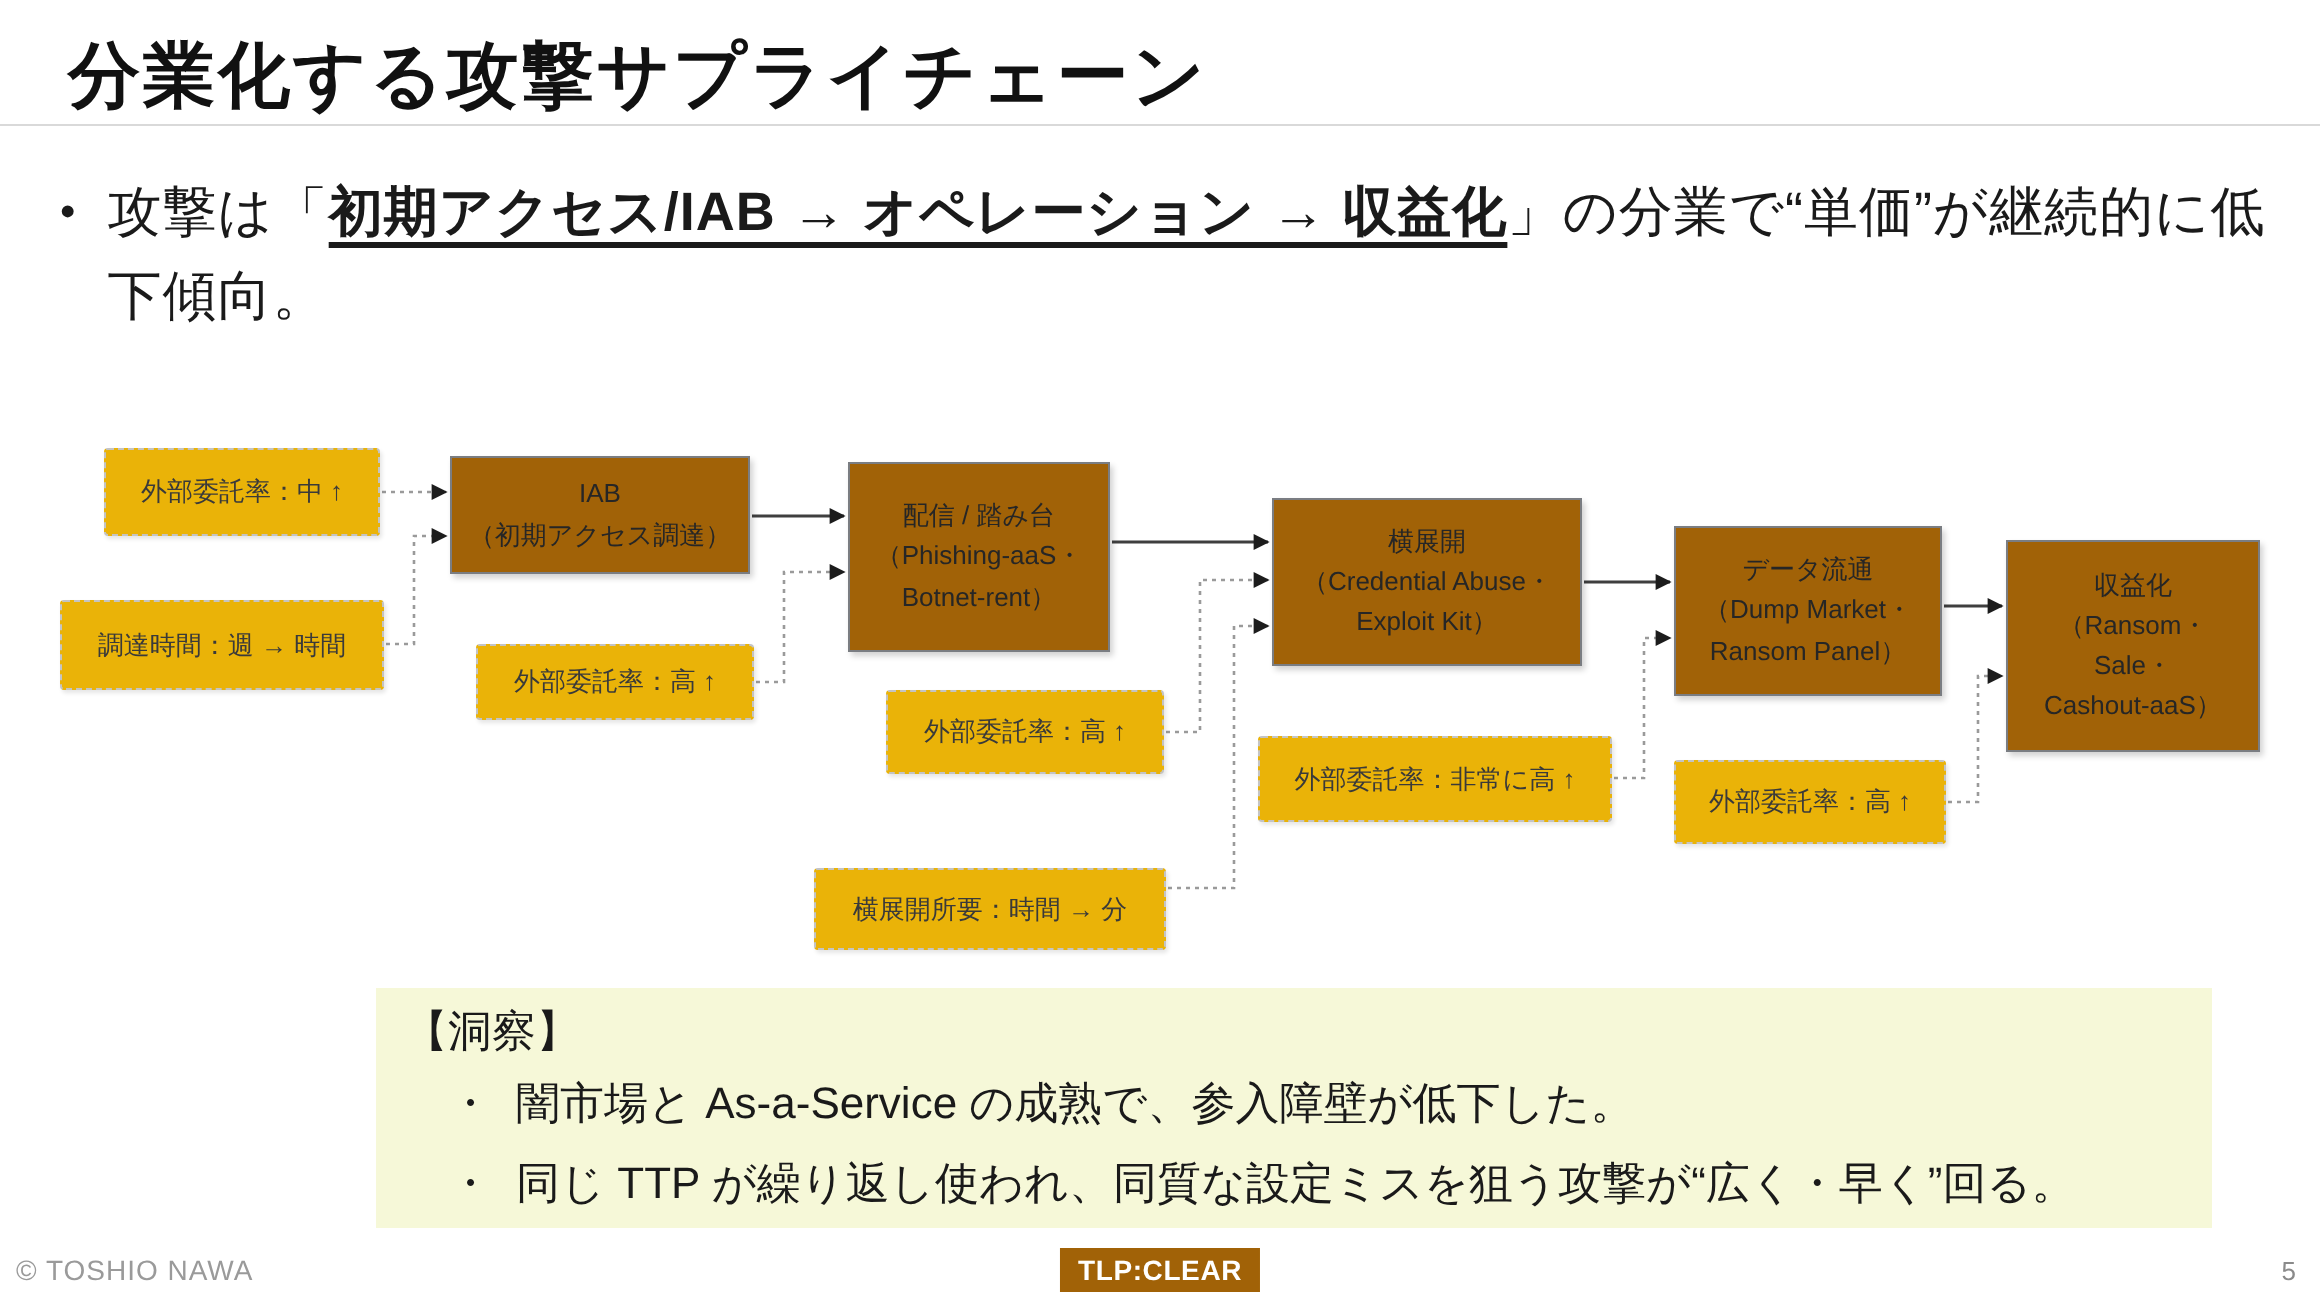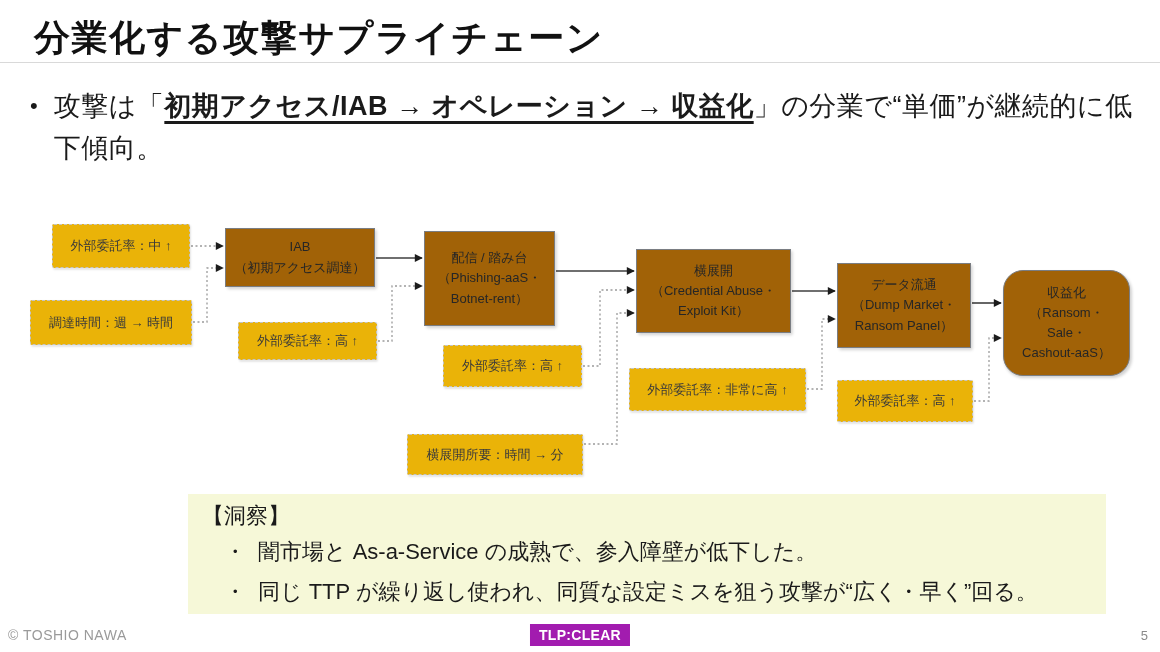--- a/index.html
+++ b/index.html
@@ -36,41 +36,41 @@
     position:absolute; box-sizing:border-box; background:#eab308; border:1.5px dashed #c4c4c4;
     border-radius:2px; box-shadow:1px 1.5px 2px rgba(0,0,0,0.10);
     display:flex; align-items:center; justify-content:center; text-align:center;
     font-size:13px; color:#3a3a3a; white-space:nowrap;
   }
 
   #stage-iab       { left:225px;  top:228px; width:150px; height:59px;  }
   #stage-delivery  { left:424px;  top:231px; width:131px; height:95px;  }
   #stage-lateral   { left:636px;  top:249px; width:155px; height:84px;  }
   #stage-data      { left:837px;  top:263px; width:134px; height:85px;  }
-  #stage-monetize  { left:1003px; top:270px; width:127px; height:106px;border-radius:20px; }
+  #stage-monetize  { left:1003px; top:270px; width:127px; height:106px; }
 
   #note-1 { left:52px;  top:224px; width:138px; height:44px; }
   #note-2 { left:30px;  top:300px; width:162px; height:45px; }
   #note-3 { left:238px; top:322px; width:139px; height:38px; }
   #note-4 { left:443px; top:345px; width:139px; height:42px; }
   #note-5 { left:407px; top:434px; width:176px; height:41px; }
   #note-6 { left:629px; top:368px; width:177px; height:43px; }
   #note-7 { left:837px; top:380px; width:136px; height:42px; }
 
   
   .insight { position:absolute; left:188px; top:494px; width:918px; height:120px;
              background:#f6f8d8; box-sizing:border-box; padding:5px 14px 0 14px; }
   .insight-heading { font-size:22px; line-height:33px; color:#1a1a1a; }
   .insight-item { display:flex; font-size:22px; line-height:40px; padding-left:22px; color:#1a1a1a; }
   .insight-item .im { margin-right:12px; flex:0 0 auto; }
 
   
   .copyright { position:absolute; left:8px; top:627px; font-size:14px; color:#9a9a9a; letter-spacing:0.5px; }
   .tlp-badge { position:absolute; left:50%; transform:translateX(-50%); top:624px;
-               background:#a21caf; color:#ffffff; font-weight:bold; font-size:14px;
+               background:#a16207; color:#ffffff; font-weight:bold; font-size:14px;
                padding:3px 9px; letter-spacing:0.3px; }
   .page-number { position:absolute; right:12px; top:628px; font-size:13px; color:#8a8a8a; }
 </style>
 </head>
 <body>
 
 <div class="slide">
 
   <h1 class="title">分業化する攻撃サプライチェーン</h1>
   <div class="title-rule"></div>

